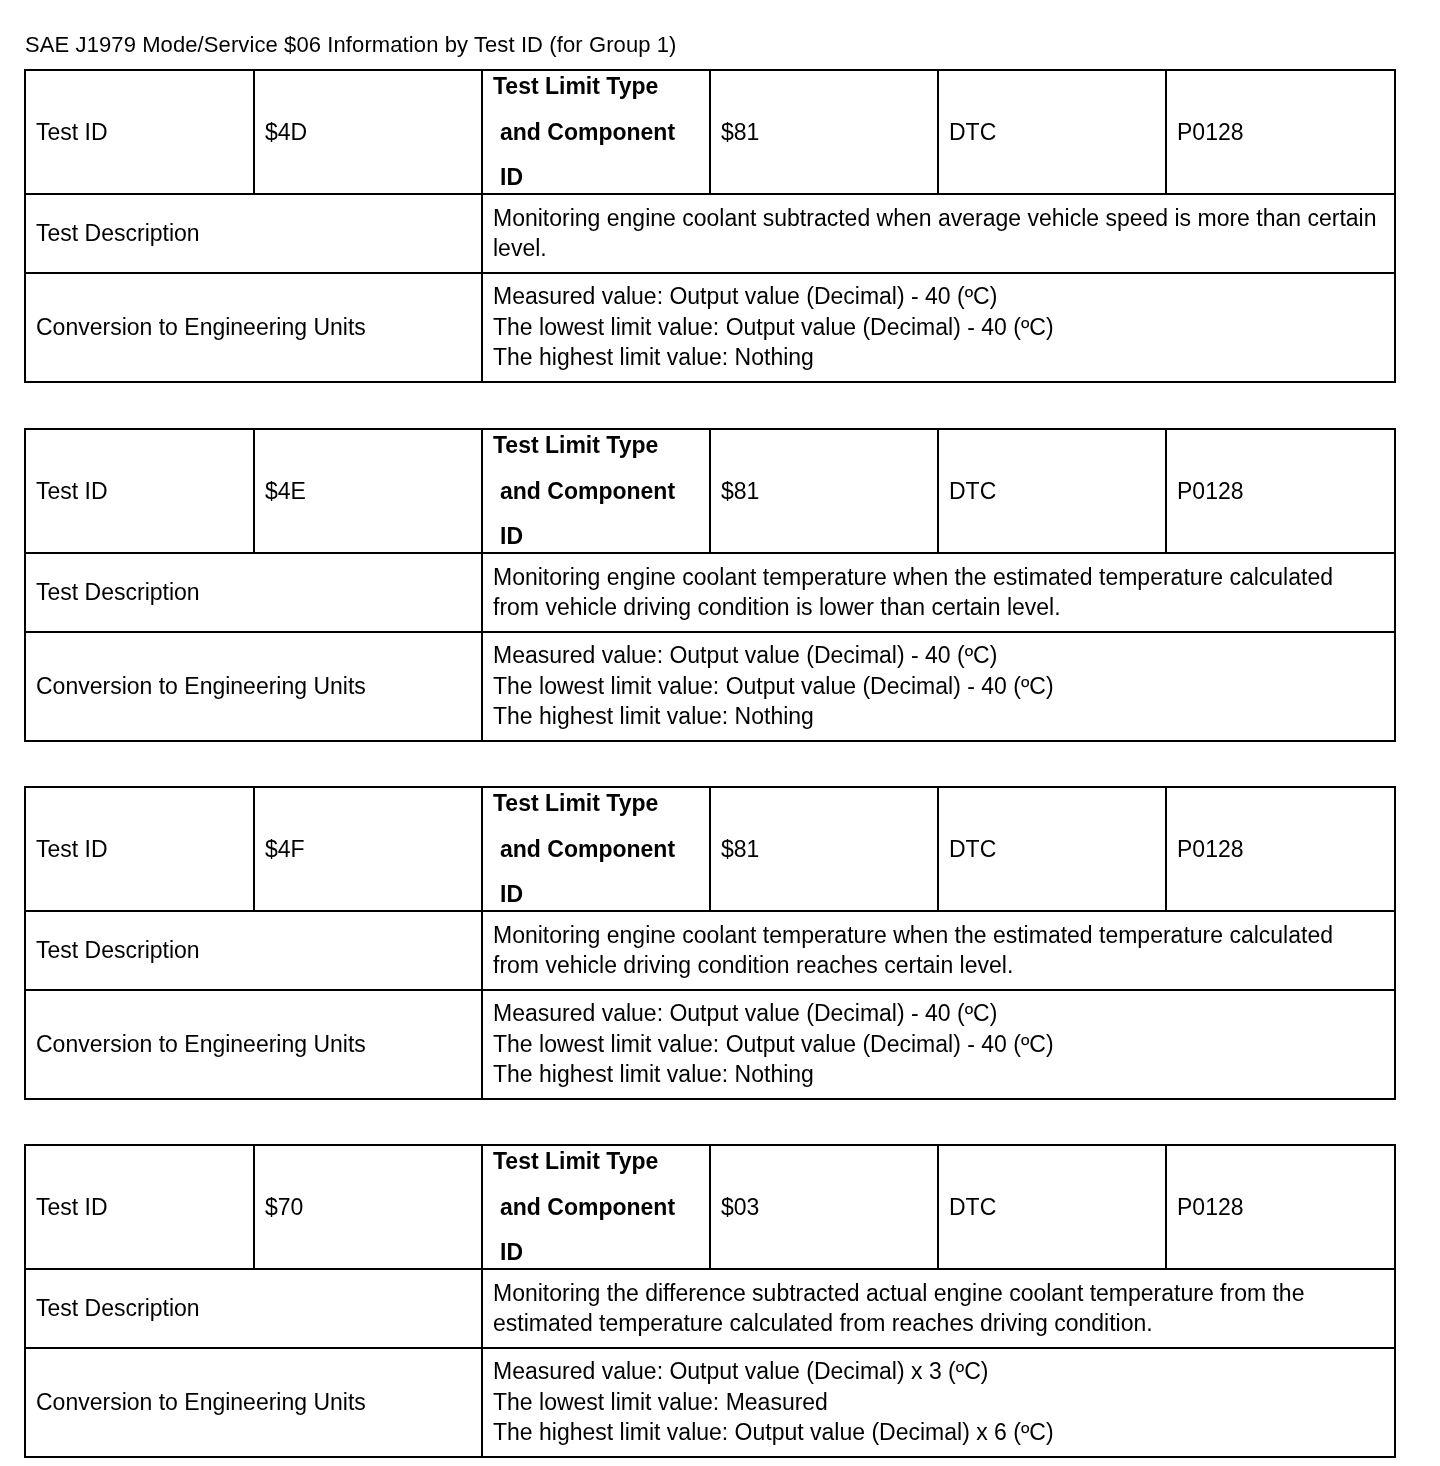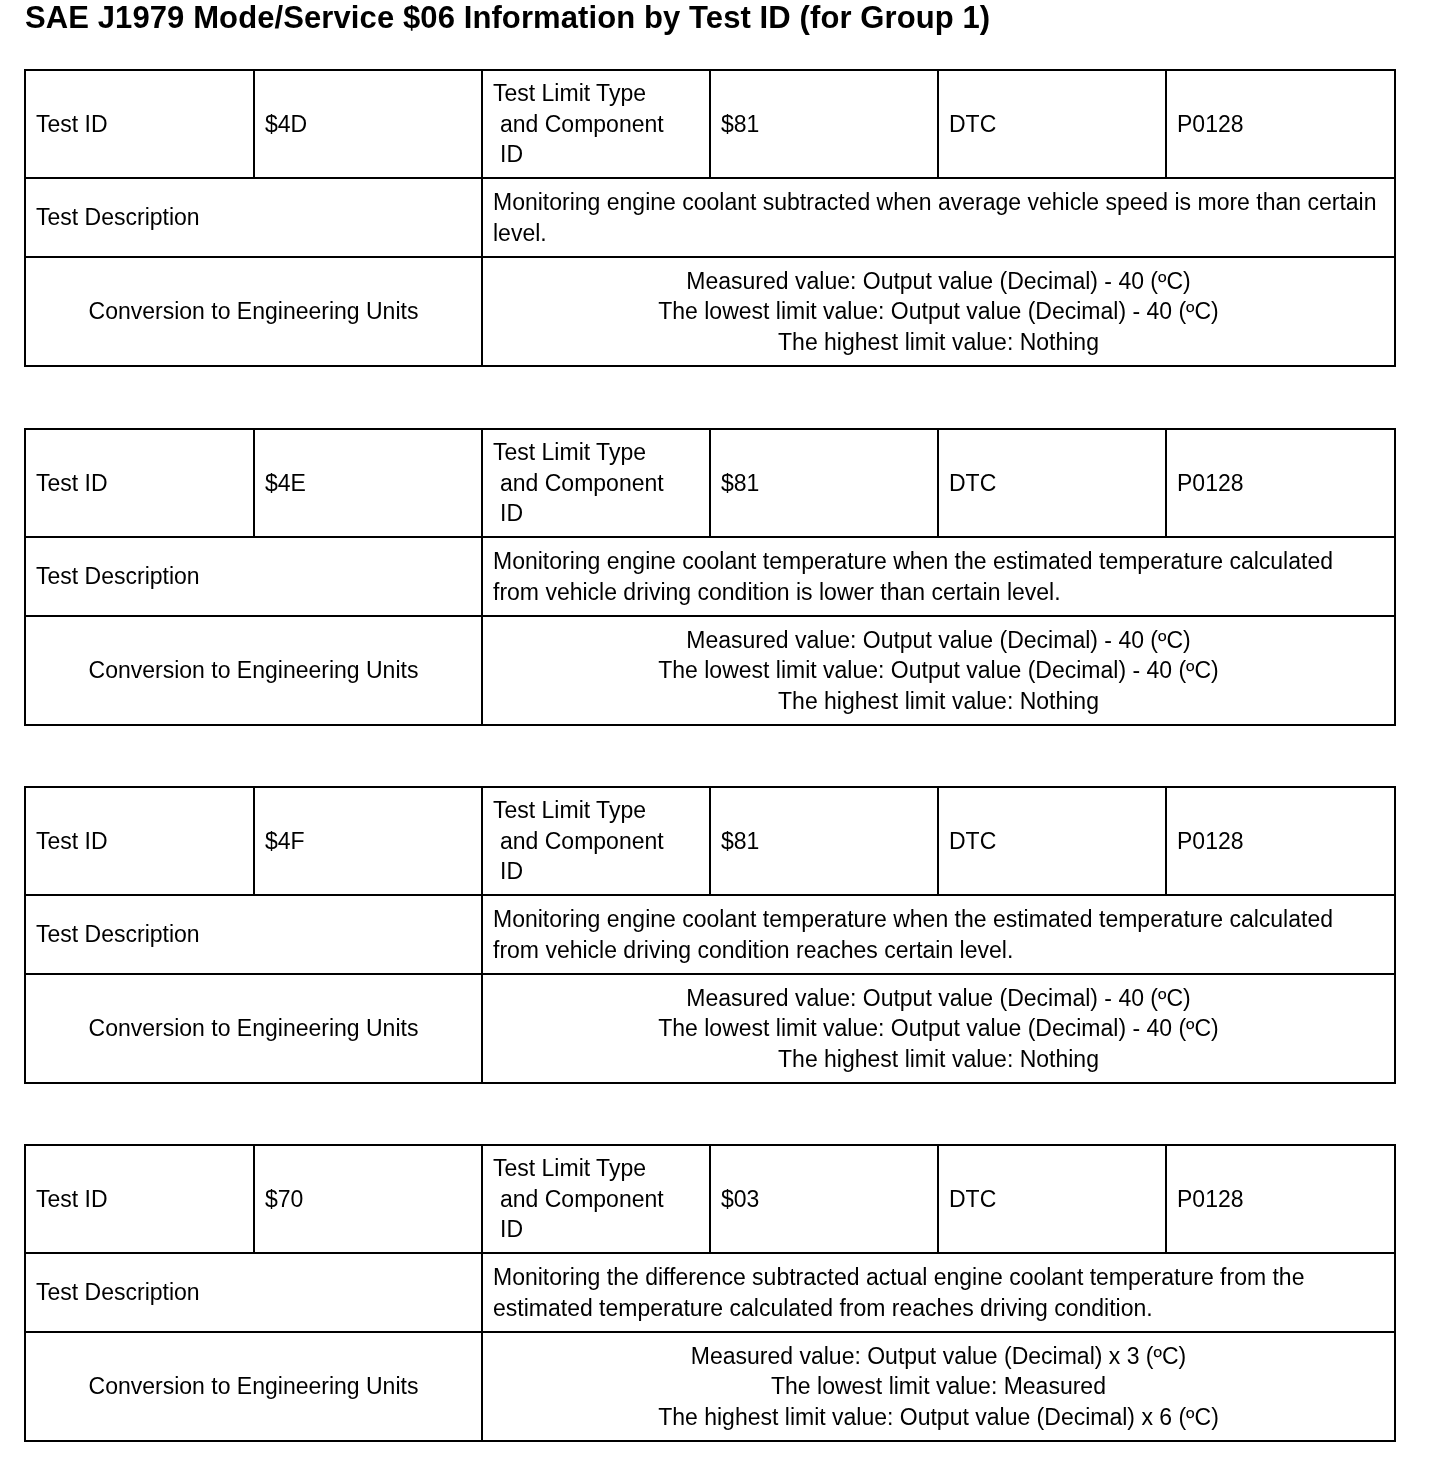--- a/index.html
+++ b/index.html
@@ -1,38 +1,38 @@
 <!DOCTYPE html>
 <html><head>
   <meta charset="utf-8">
   <style>
     html, body { margin: 0; padding: 0; background: #ffffff; }
     body {
       width: 1440px; height: 1466px; position: relative; overflow: hidden;
       font-family: "Liberation Sans", sans-serif; color: #000;
     }
     .title {
-      position: absolute; left: 25px; top: 0;
-      font-size: 31px; font-weight: bold; letter-spacing: 0.1px;
+      position: absolute; left: 25px; top: 32px;
+      font-size: 22px; font-weight: normal; letter-spacing: 0.1px;
       white-space: nowrap;
     }
     .tbl {
       position: absolute; left: 24px; width: 1370px;
       border-collapse: collapse; table-layout: fixed;
     }
     .tbl td {
       border: 2px solid #000; padding: 0 10px; vertical-align: middle;
       font-size: 23px; line-height: 30.5px;
     }
     .tbl tr.hdr td { height: 106px; }
     .tbl tr.desc td { height: 77px; }
-    .tbl tr.conv td { height: 107px; text-align: center; }
-    .tbl .ltype { padding-left: 10px; }
+    .tbl tr.conv td { height: 107px; }
+    .tbl .ltype { padding-left: 10px; font-weight: bold; }
     .tbl .ltype span { display: block; }
-    .tbl .indent { padding-left: 7px; }
+    .tbl .indent { padding-left: 7px; margin-top: 15px; }
     .line { display: block; white-space: nowrap; }
   </style>
 </head>
 <body>
 
 <div class="title">SAE J1979 Mode/Service $06 Information by Test ID (for Group 1)</div>
 
 <table class="tbl" style="top:69px;">
   <colgroup>
       <col style="width:229px">

